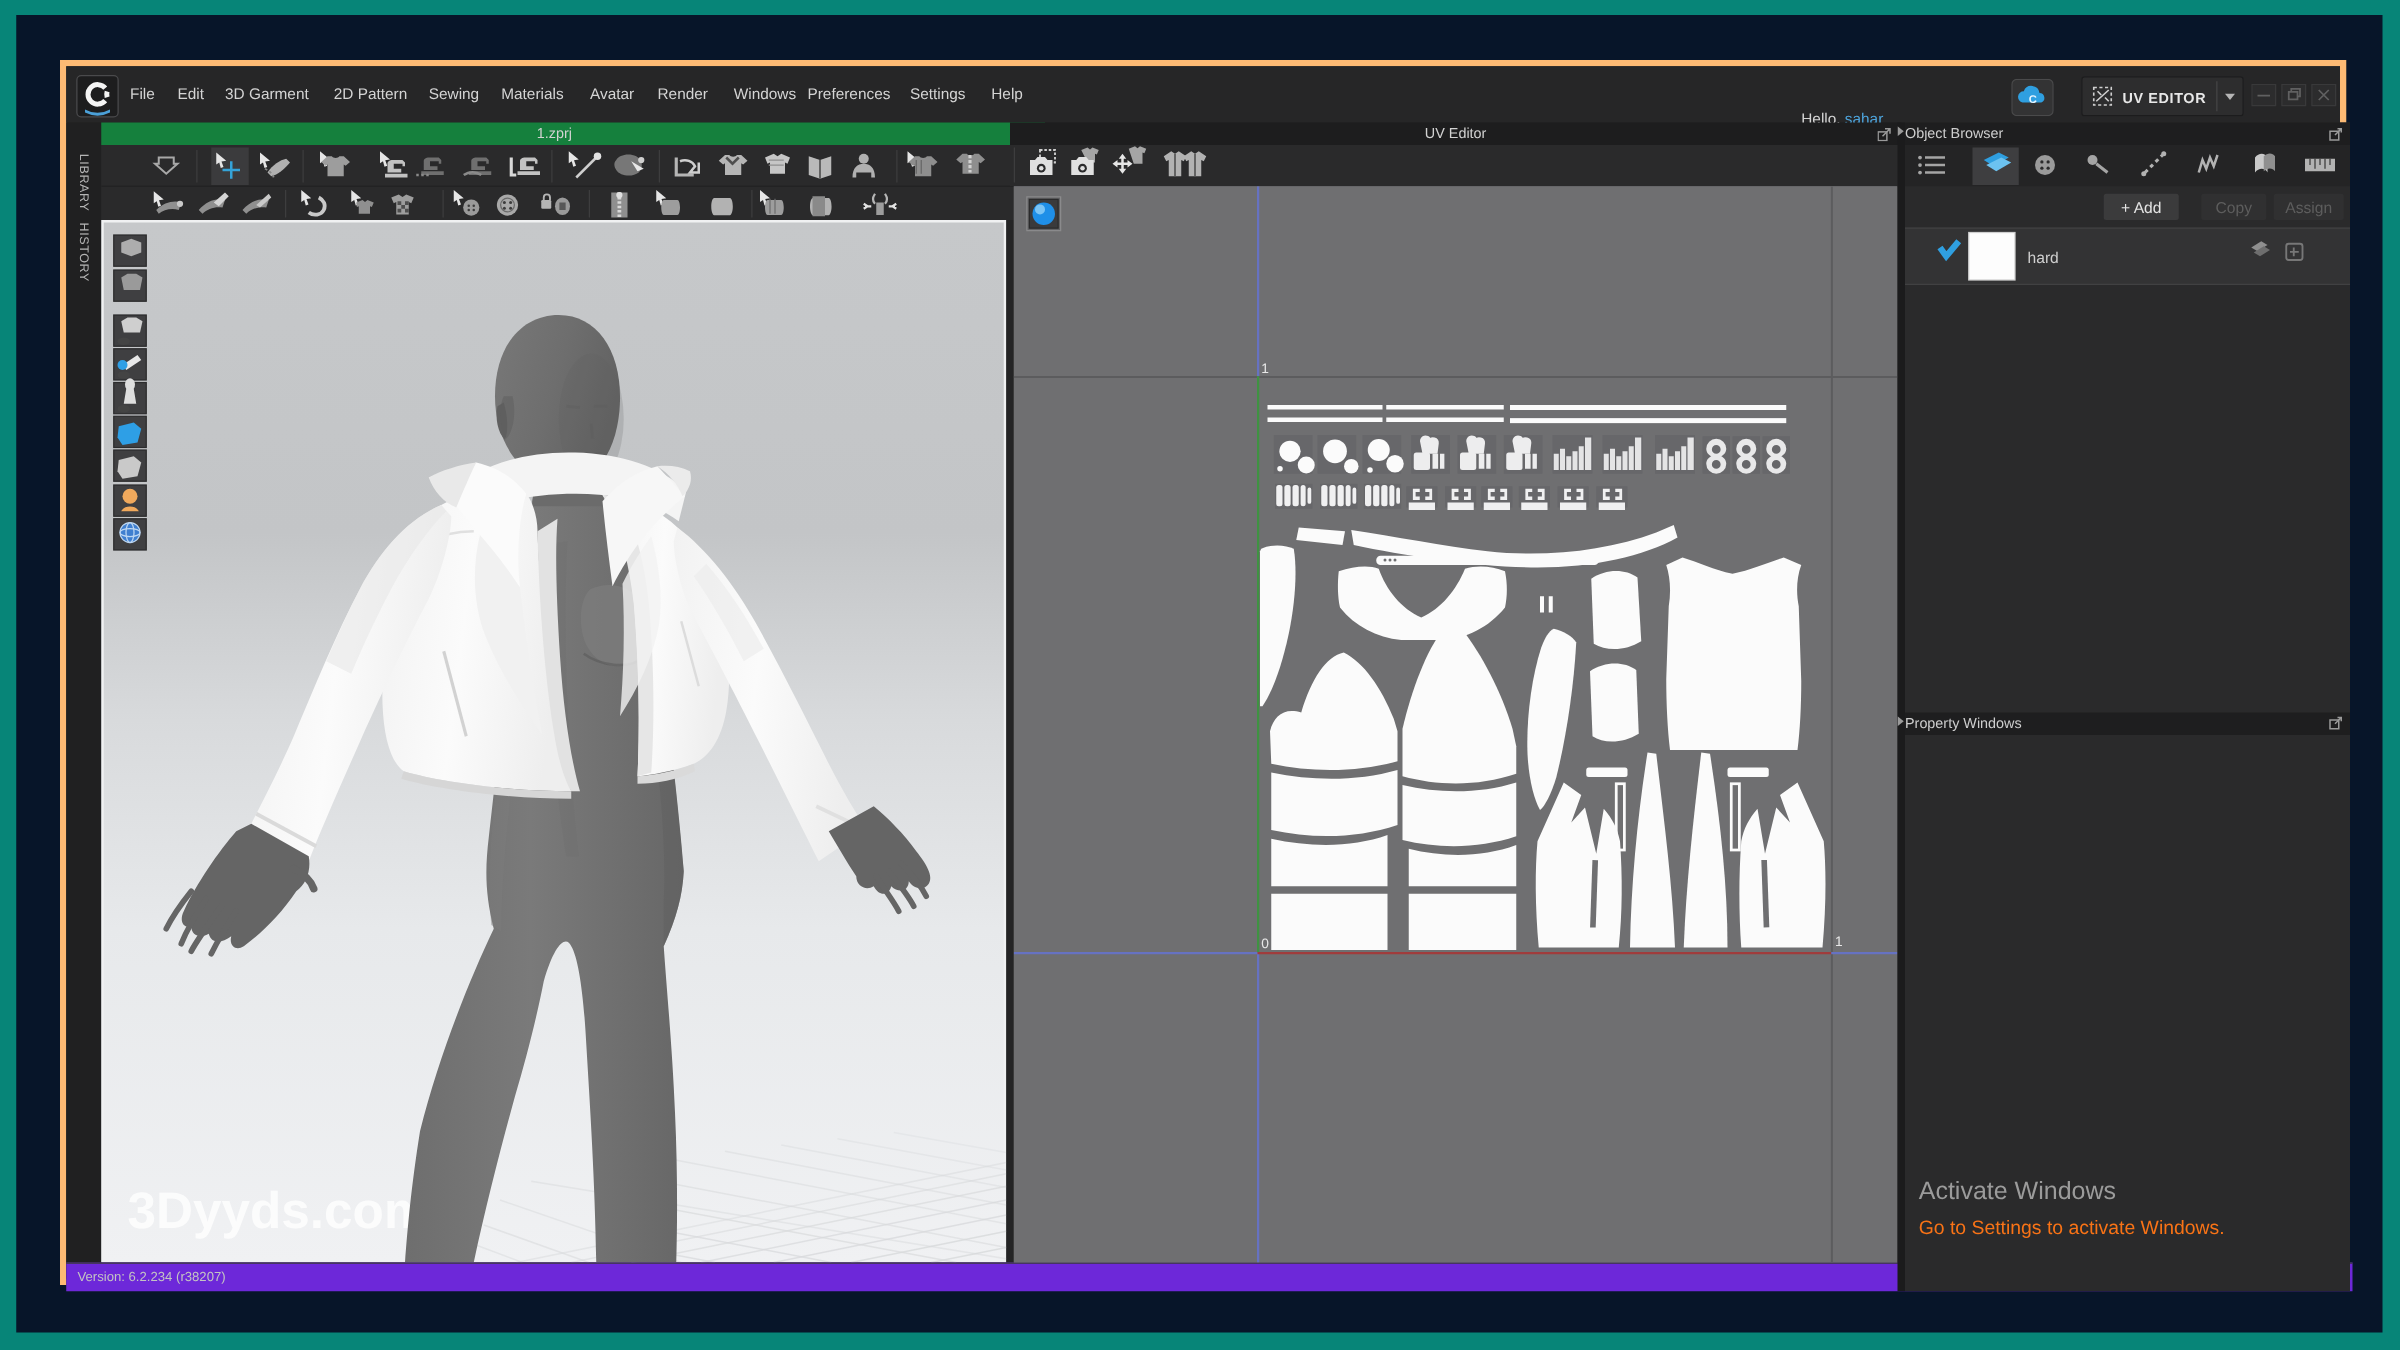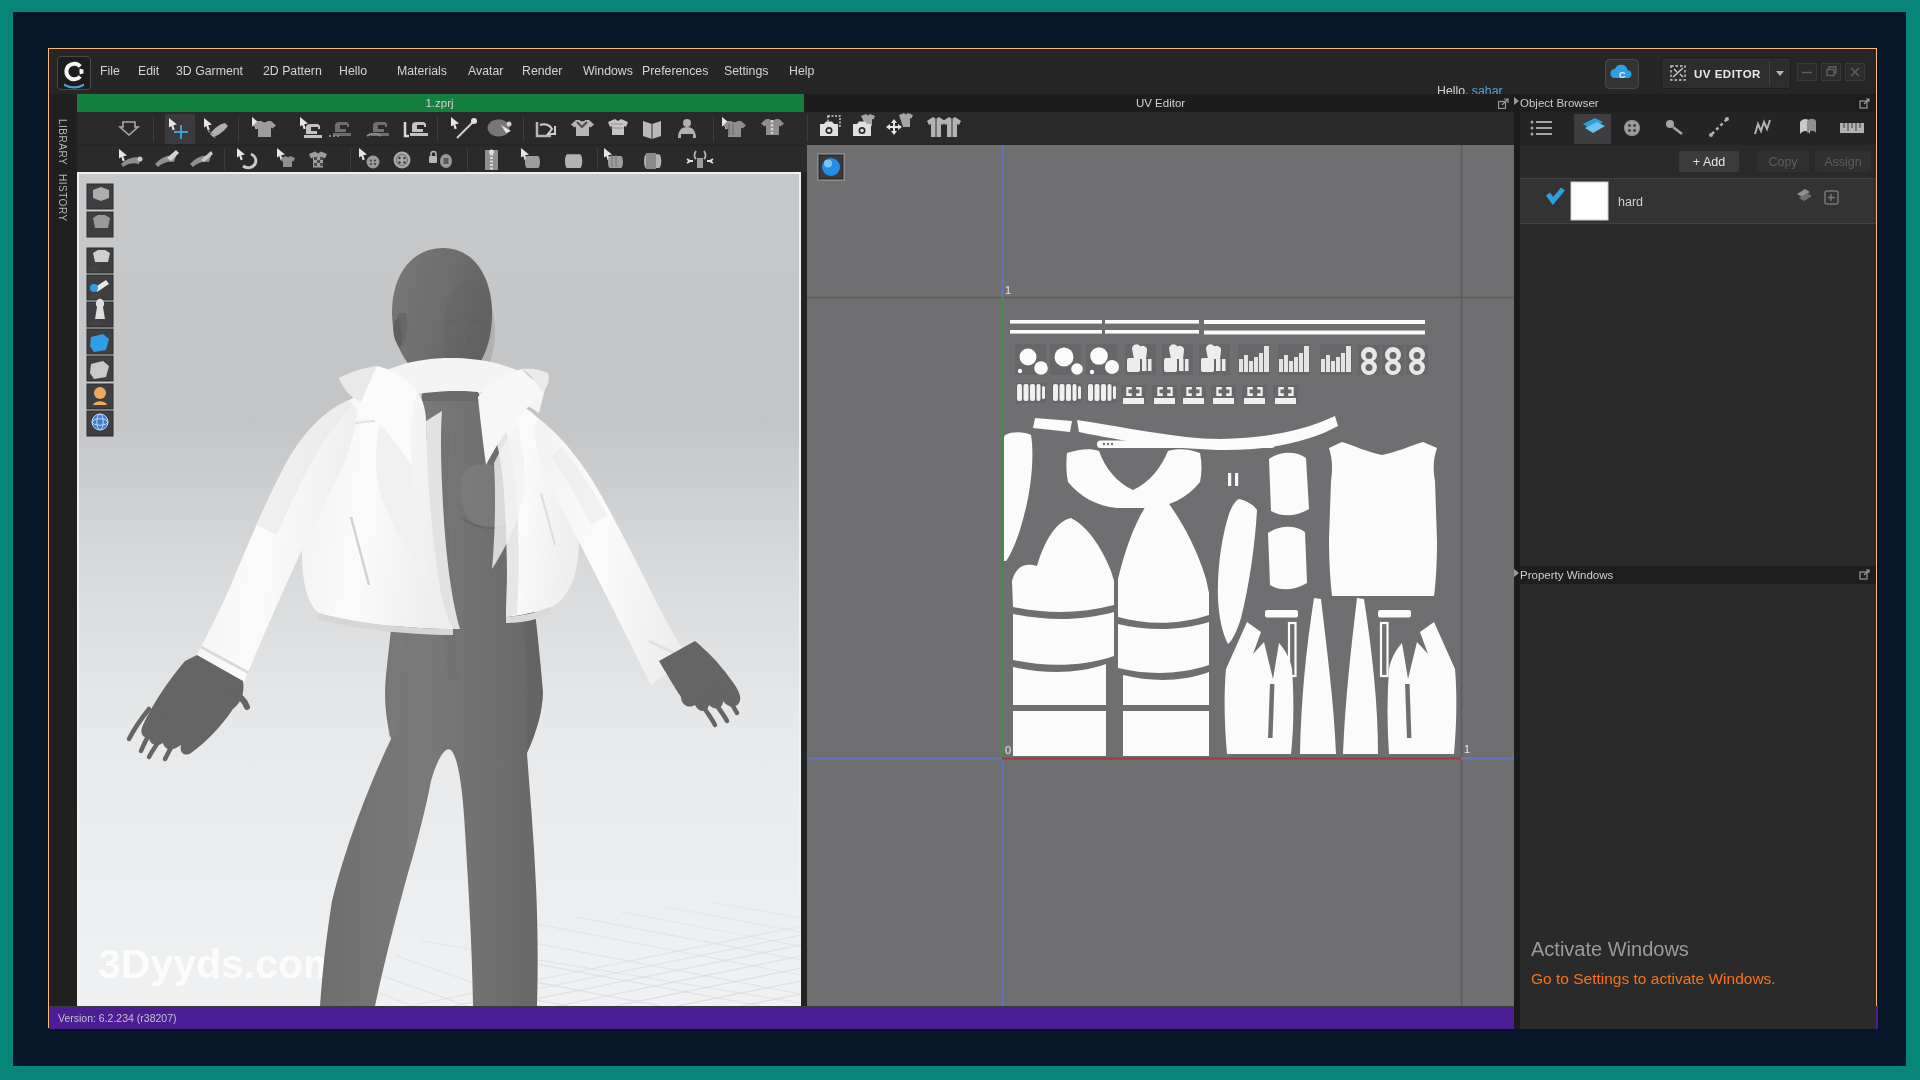--- a/index.html
+++ b/index.html
@@ -1,52 +1,52 @@
 <!DOCTYPE html>
 <html><head>
 <meta charset="utf-8">
 <style>
   * { margin:0; padding:0; box-sizing:border-box; }
   body { font-family:"Liberation Sans", sans-serif; }
   .stage { position:relative; width:1920px; height:1080px; background:#078578; overflow:hidden; }
   .navy { position:absolute; left:13px; top:12px; right:14px; bottom:14px; background:#071529; }
-  .app { position:absolute; left:48px; top:48px; width:1829px; height:980px; background:#242425; border:1px solid #fdba74; }
+  .app { position:absolute; left:48px; top:48px; width:1829px; height:980px; background:#242425; border:5px solid #fdba74; }
   
   .menubar { position:absolute; left:0; top:0; width:100%; height:45px; background:#262627; }
   .logo { position:absolute; left:8px; top:7px; width:34px; height:34px; background:#1d1d1e; border:1px solid #4a4a4c; border-radius:4px; }
   .menu { position:absolute; top:0; height:45px; line-height:45px; color:#d4d4d4; font-size:12.3px; }
   
   .lsidebar { position:absolute; left:0; top:45px; width:28px; height:935px; background:#202021; }
   .vlabel { position:absolute; color:#b5b5b5; font-size:10px; letter-spacing:0.5px; writing-mode:vertical-lr; }
   
   .tabbar3d { position:absolute; left:28px; top:45px; width:755px; height:18px; background:#15803d; color:#d2d2d2; font-size:11.5px; text-align:center; line-height:18px; padding-right:30px; box-sizing:border-box; }
   .toolbar3d { position:absolute; left:28px; top:63px; width:755px; height:60px; background:#2a2a2b; }
   .vp3d { position:absolute; left:28px; top:123px; width:676px; height:834px; }
-  .statusbar { position:absolute; left:0; top:957px; width:1829px; height:23px; border-top:1px solid #3a3a3b; background:#4c1d95; color:#c3c3c3; font-size:10.5px; line-height:23px; }
+  .statusbar { position:absolute; left:0; top:957px; width:1829px; height:23px; border-top:1px solid #3a3a3b; background:#6d28d9; color:#c3c3c3; font-size:10.5px; line-height:23px; }
   
   .uvtitle { position:absolute; overflow:visible; left:755px; top:45px; width:713px; height:18px; background:#1d1d1e; color:#d2d2d2; font-size:11.5px; text-align:center; line-height:18px; }
   .uvtoolbar { position:absolute; left:755px; top:63px; width:713px; height:33px; background:#2c2c2d; }
   .uvvp { position:absolute; left:758px; top:96px; width:707px; height:861px; background:#6f6f71; }
   
   .rdivider { position:absolute; left:1465px; top:45px; width:6px; height:935px; background:#1b1b1c; }
   .rpanel { position:absolute; left:1471px; top:45px; width:356px; height:935px; background:#2a2a2b; }
   .phead { position:absolute; left:0; width:356px; height:18px; background:#1e1e1f; color:#cecece; font-size:11.5px; text-align:left; line-height:18px; }
 </style>
 </head>
 <body>
 <div class="stage">
   <div class="navy"></div>
   <div class="app">
     <div class="menubar">
       <div class="logo"></div>
       <span class="menu" style="left:51px;">File</span>
       <span class="menu" style="left:89px;">Edit</span>
       <span class="menu" style="left:127px;">3D Garment</span>
       <span class="menu" style="left:214px;">2D Pattern</span>
-      <span class="menu" style="left:290px;">Hello</span>
+      <span class="menu" style="left:290px;">Sewing</span>
       <span class="menu" style="left:348px;">Materials</span>
       <span class="menu" style="left:419px;">Avatar</span>
       <span class="menu" style="left:473px;">Render</span>
       <span class="menu" style="left:534px;">Windows</span>
       <span class="menu" style="left:593px;">Preferences</span>
       <span class="menu" style="left:675px;">Settings</span>
       <span class="menu" style="left:740px;">Help</span>
       <span class="menu" style="left:1388px;margin-top:20px;">Hello, <b style="color:#4da4dc;font-weight:normal;">sahar</b></span>
       <svg style="position:absolute;left:8px;top:7px;" width="34" height="34">
         <g stroke="#f4f4f4" stroke-width="4" fill="none">

